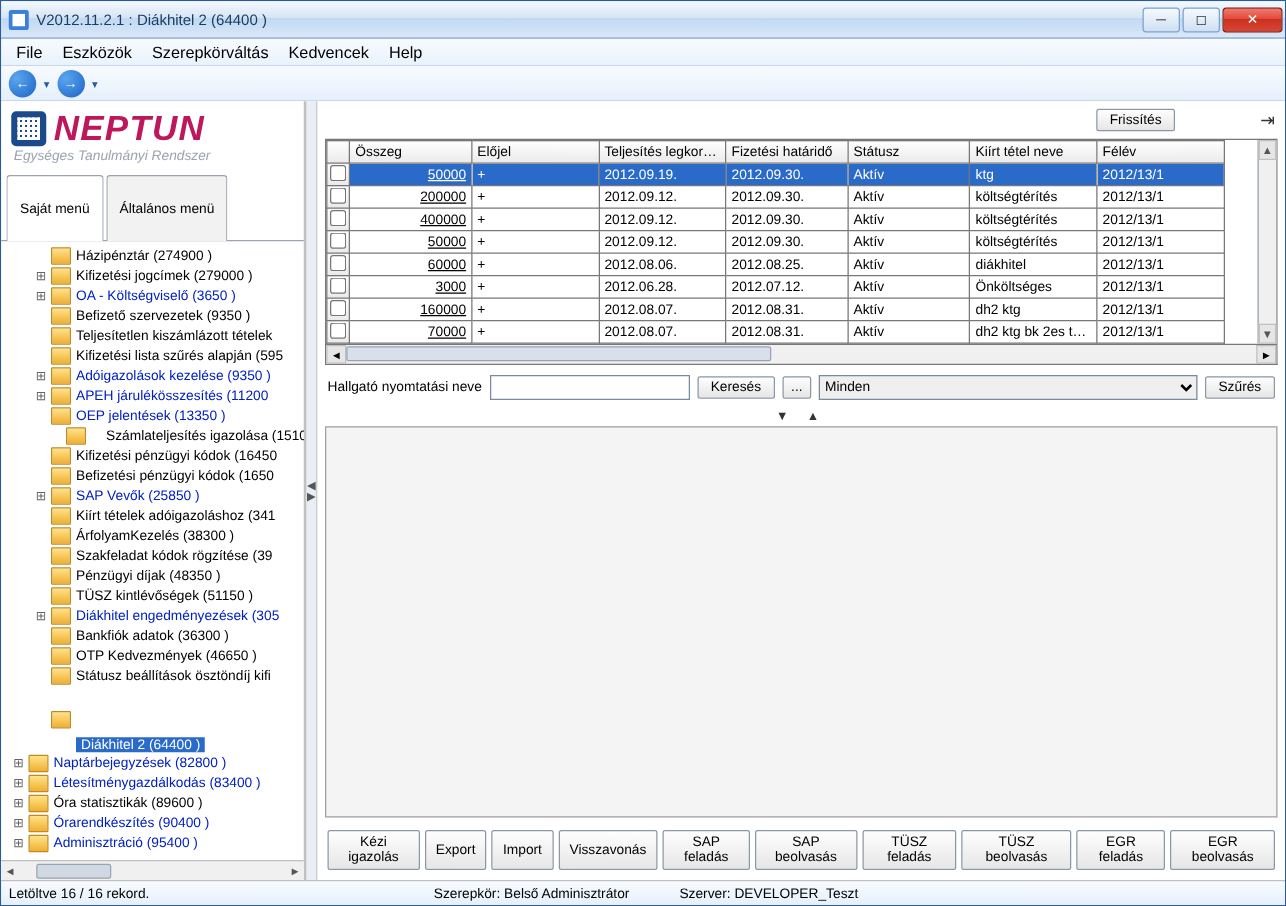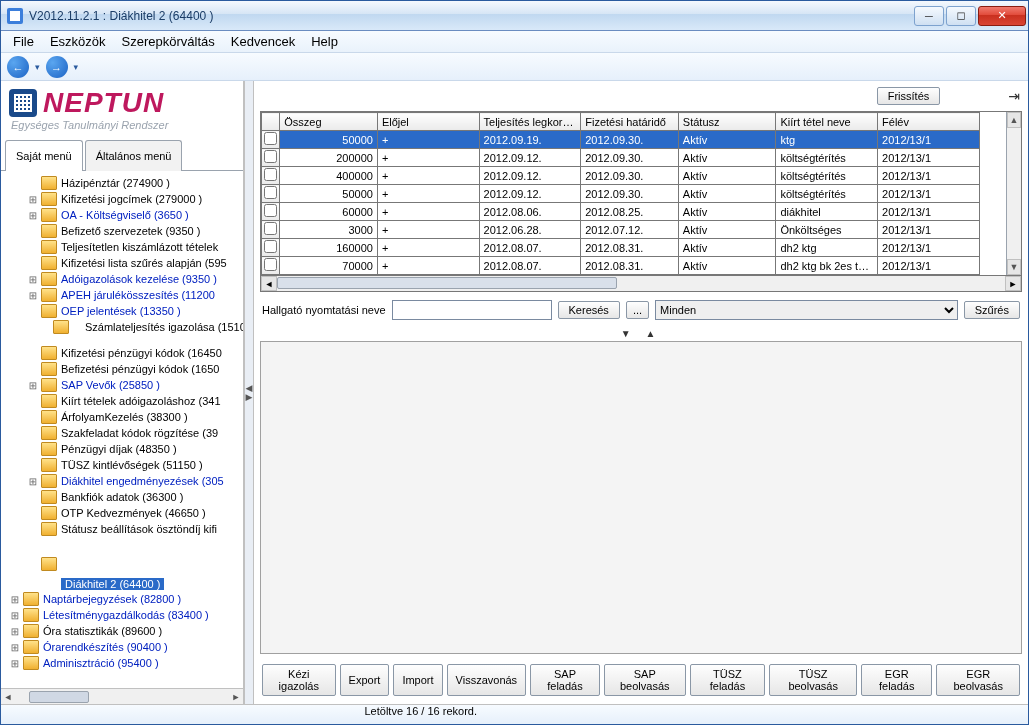--- a/index.html
+++ b/index.html
@@ -104,21 +104,21 @@
     background:
       repeating-linear-gradient(90deg,#fff 0 2px, transparent 2px 4px),
       repeating-linear-gradient(0deg,#fff 0 2px, transparent 2px 4px);
   }
   .logo-tag { color:#9aa3ae; font-size:11px; font-style:italic; padding-left:2px; }
   .tabstrip {
     display:flex; border-bottom:1px solid #9aa3ae; margin-top:6px;
     padding-left:4px; gap:2px;
   }
   .tab {
-    padding:9px 10px;
+    padding:20px 10px;
     border:1px solid #9aa3ae; border-bottom:none;
     background:#f2f2f2; font-size:11px;
     border-radius:3px 3px 0 0;
     position:relative; top:1px;
   }
   .tab.active { background:#fff; }
   .tree {
     flex:1; overflow:auto; padding:4px 2px;
     font-size:11px;
   }
@@ -199,21 +199,21 @@
   table.grid th {
     background:linear-gradient(to bottom,#fefefe,#eaeaea);
     text-align:left; font-weight:normal;
   }
   table.grid th.corner, table.grid td.rowhead {
     background:linear-gradient(to bottom,#fefefe,#eaeaea);
     width:18px; text-align:center; padding:0;
   }
   table.grid td.rowhead input { margin:0; }
   table.grid tr.sel td:not(.rowhead) { background:#2a6ac8; color:#fff; }
-  .col-osszeg { width:96px; text-align:right; }
+  .col-osszeg { width:96px; text-align:right;text-decoration:underline; }
   td.col-osszeg { text-align:right; }
   .col-elojel { width:100px; }
   .col-telj { width:100px; }
   .col-hat { width:96px; }
   .col-stat { width:96px; }
   .col-nev { width:100px; }
   .col-felev { width:100px; }
   .grid-vscroll {
     width:16px; background:#f0f0f0; border-left:1px solid #9aa3ae;
     display:flex; flex-direction:column;
@@ -265,21 +265,21 @@
     display:flex; gap:4px; padding:4px 2px 8px 2px;
     flex-wrap:nowrap;
   }
   .action-bar .btn { padding:3px 8px; }
   
   .statusbar {
     height:20px;
     background:linear-gradient(to bottom,#f7fbff,#e6f0fb);
     border-top:1px solid #c0c0c0;
     display:flex; align-items:center;
-    font-size:11px; padding:0 6px; gap:40px;flex-direction:column;
+    font-size:11px; padding:0 6px; gap:40px;
   }
   .statusbar .cell:first-child { width:300px; }
 </style>
 </head>
 <body>
 
 <div class="window">
 
   <div class="titlebar">
     <div class="app-icon"></div>
@@ -364,21 +364,21 @@
           <div class="tree-node link" style="padding-left: 24px;">
             <span class="exp"></span>
             <span class="ico"></span>
             <span class="lbl">OEP jelentések (13350  )</span>
           </div>
           <div class="tree-node" style="padding-left: 24px; gap: 12px;">
             <span class="exp"></span>
             <span class="ico"></span>
             <span class="lbl">Számlateljesítés igazolása (1510</span>
           </div>
-          <div class="tree-node" style="padding-left: 24px; margin-top: 10px;">
+          <div class="tree-node" style="padding-left: 24px;">
             <span class="exp"></span>
             <span class="ico"></span>
             <span class="lbl">Kifizetési pénzügyi kódok (16450</span>
           </div>
           <div class="tree-node" style="padding-left: 24px;">
             <span class="exp"></span>
             <span class="ico"></span>
             <span class="lbl">Befizetési pénzügyi kódok (1650</span>
           </div>
           <div class="tree-node link" style="padding-left: 24px;">

